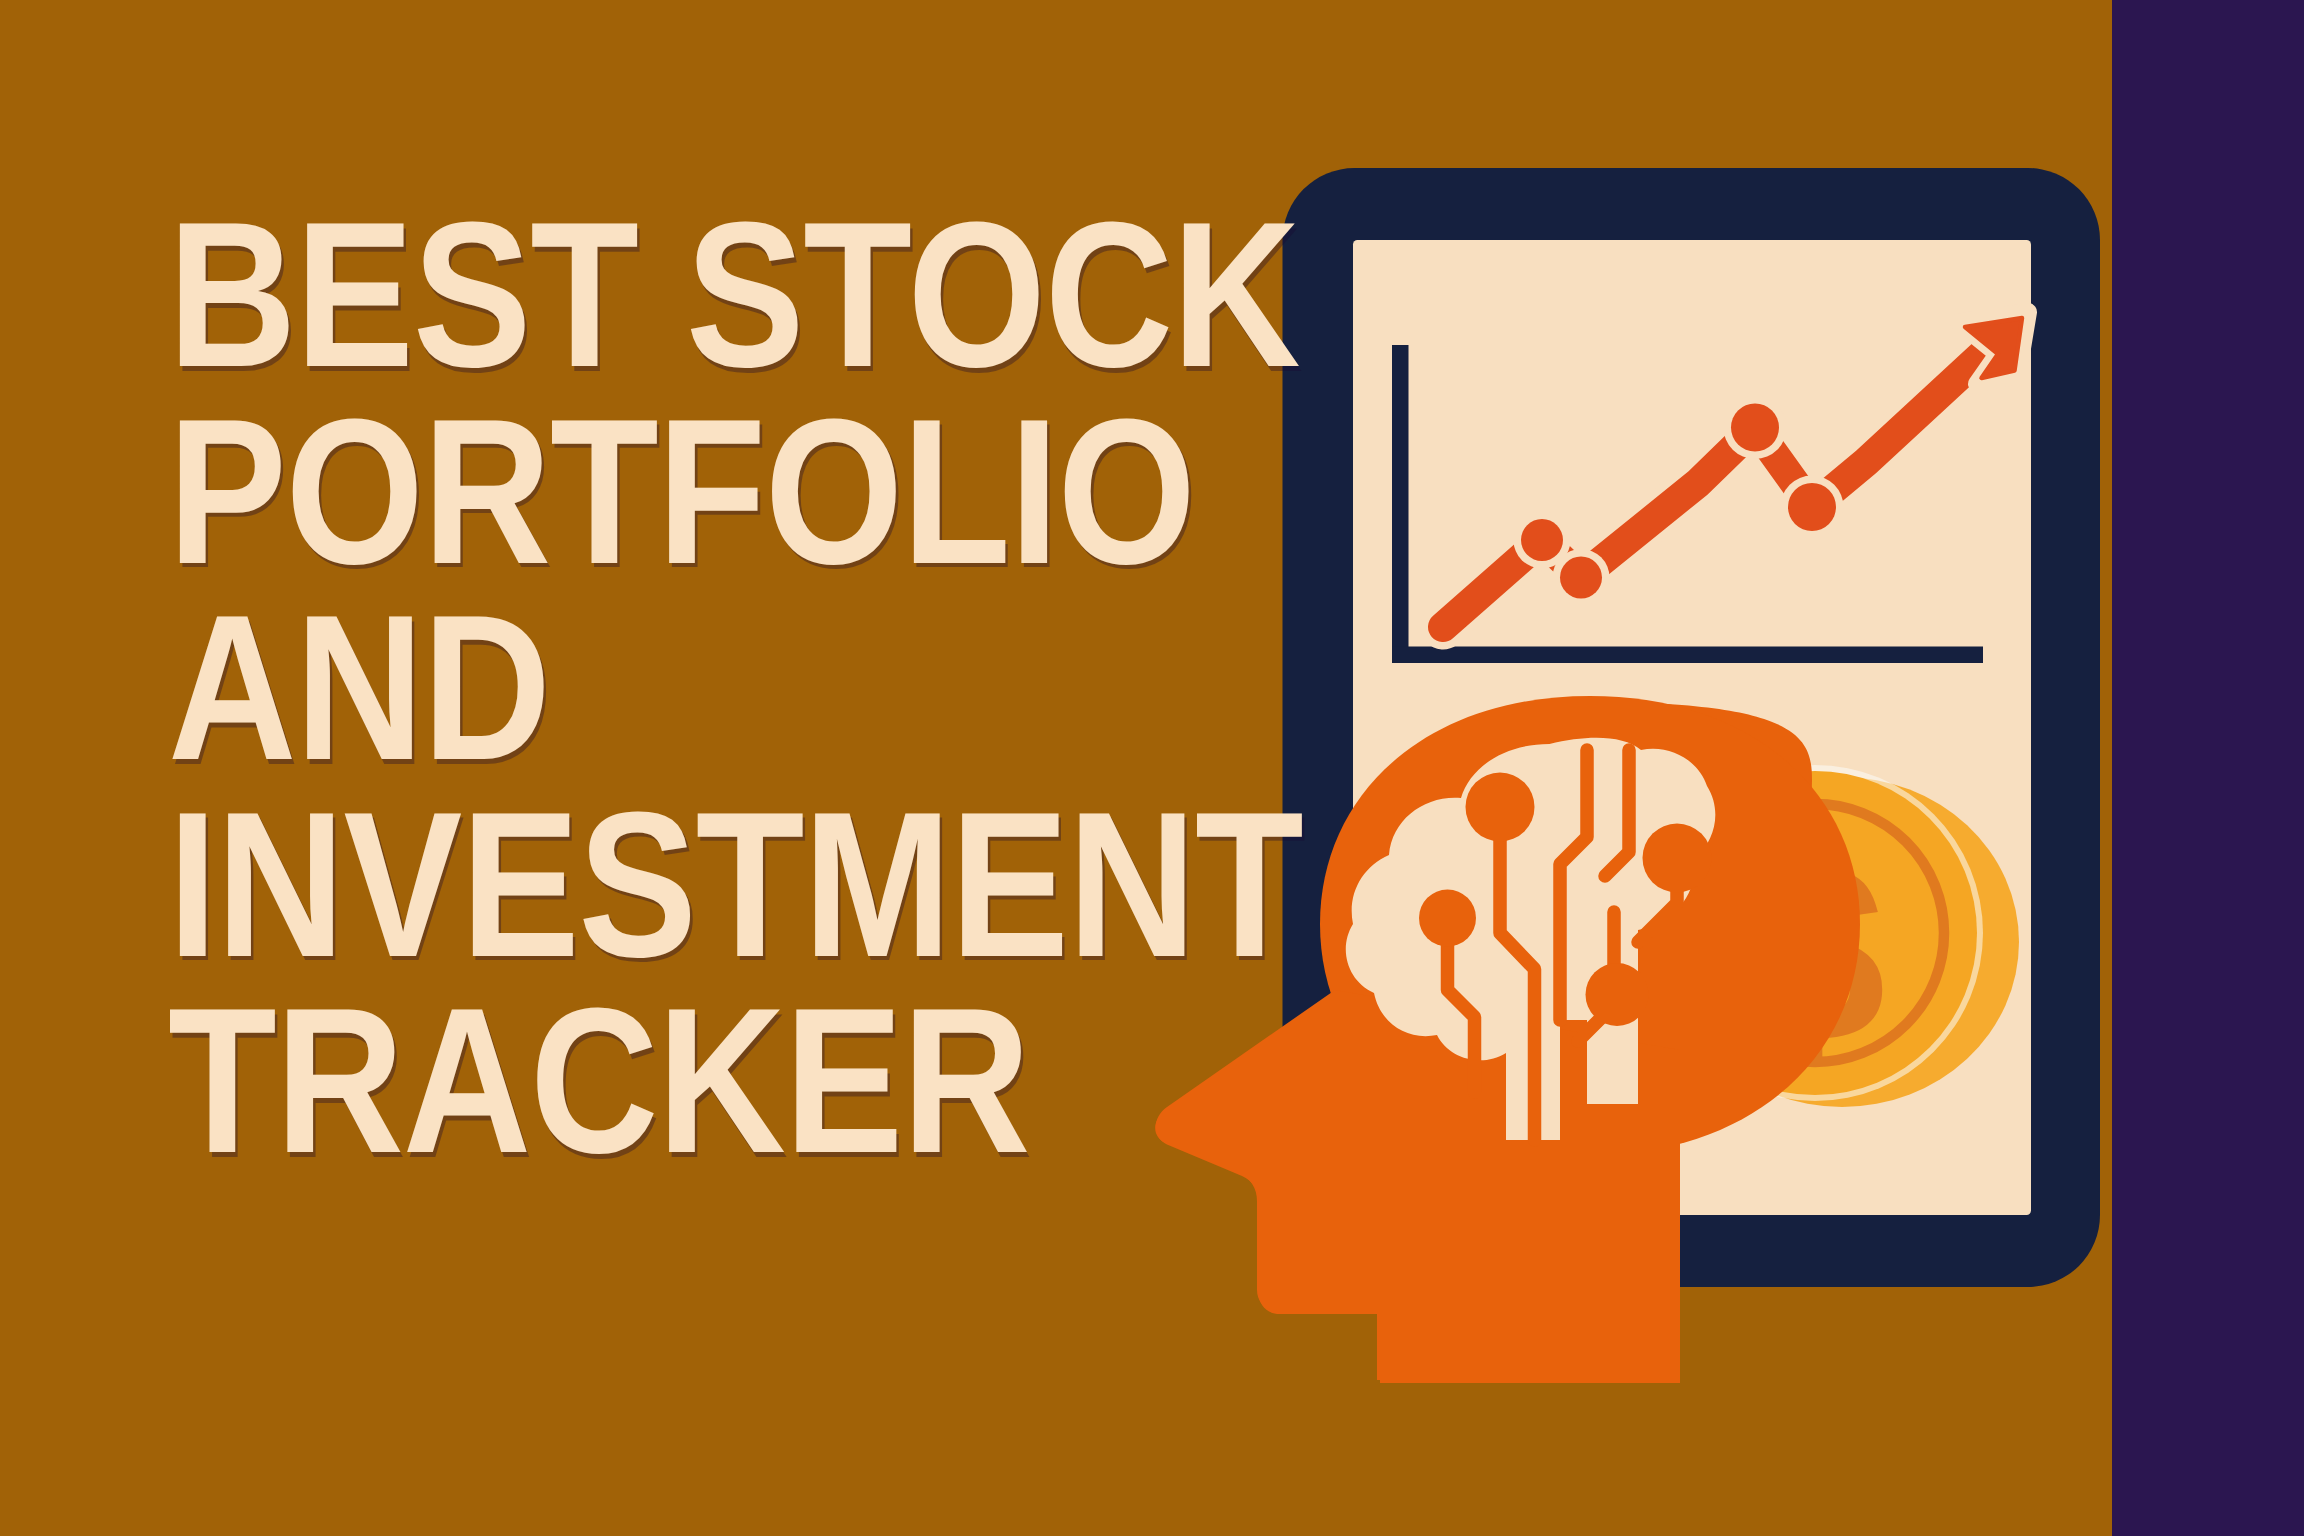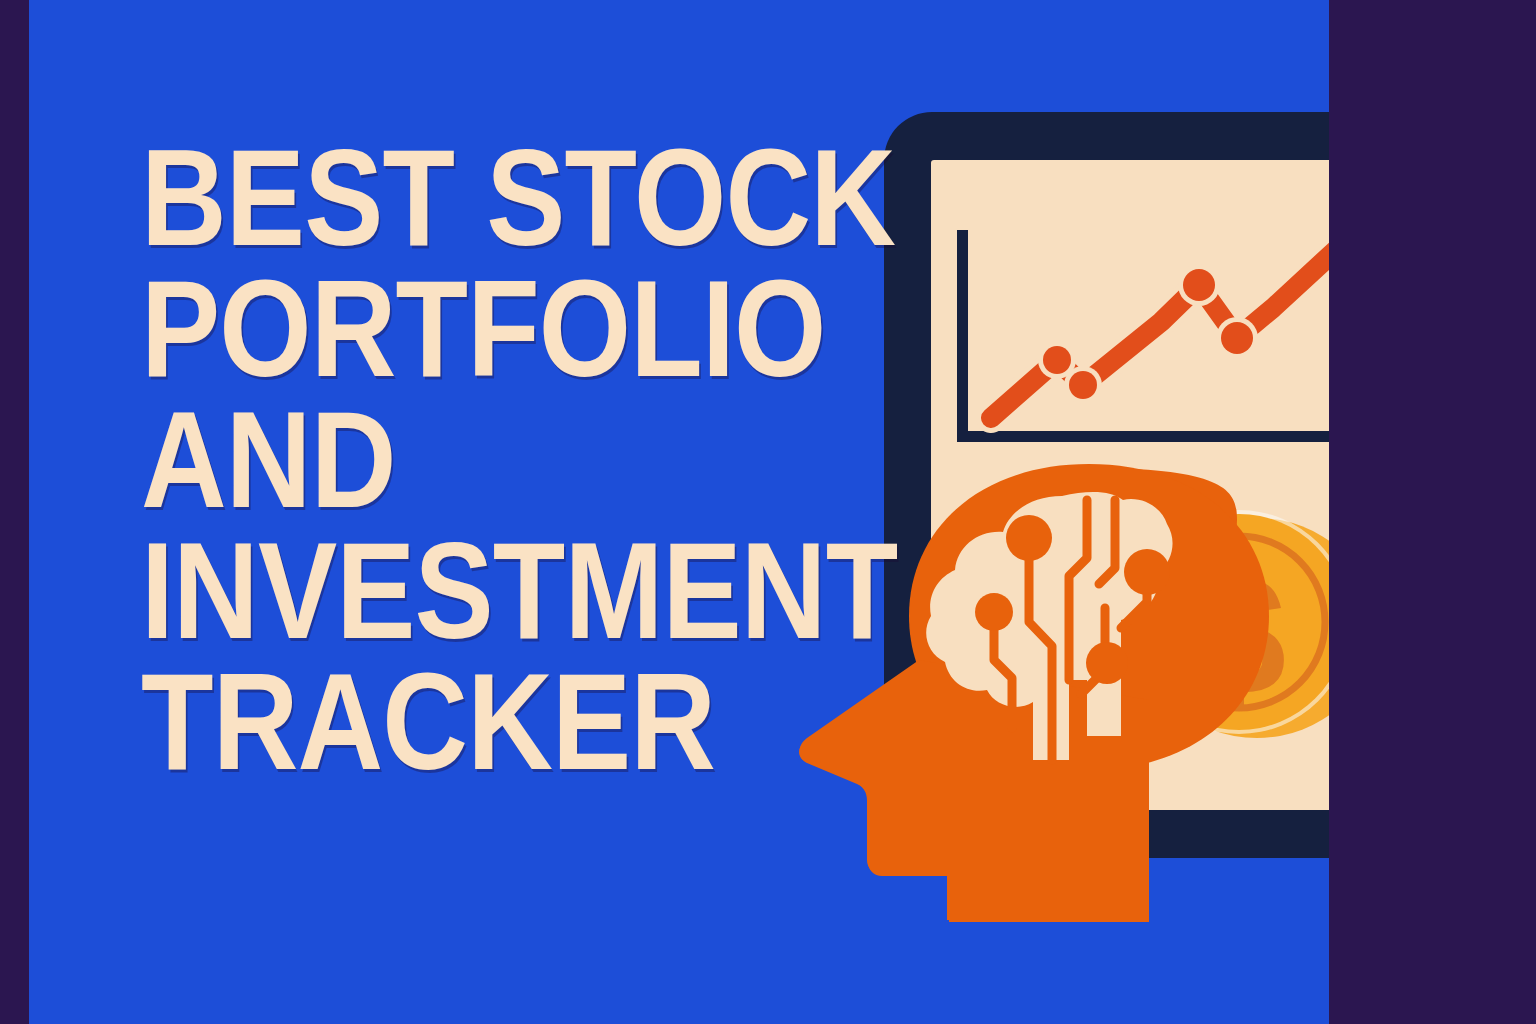--- a/index.html
+++ b/index.html
@@ -5,25 +5,24 @@
   html, body {
     margin: 0;
     padding: 0;
     background: #2b1650;
   }
   body {
     font-family: "Liberation Sans", sans-serif;
   }
   #poster {
     position: relative;
-    width: 1300px;
+    width: 1408px;
     height: 1024px;
     overflow: hidden;
-    background: #1d4ed8;
-    margin-left: 29px;
+    background: #a16207;
   }
 
   
   .headline {
     position: absolute;
     left: 112px;
     top: 132px;
     width: 680px;
     z-index: 5;
   }

